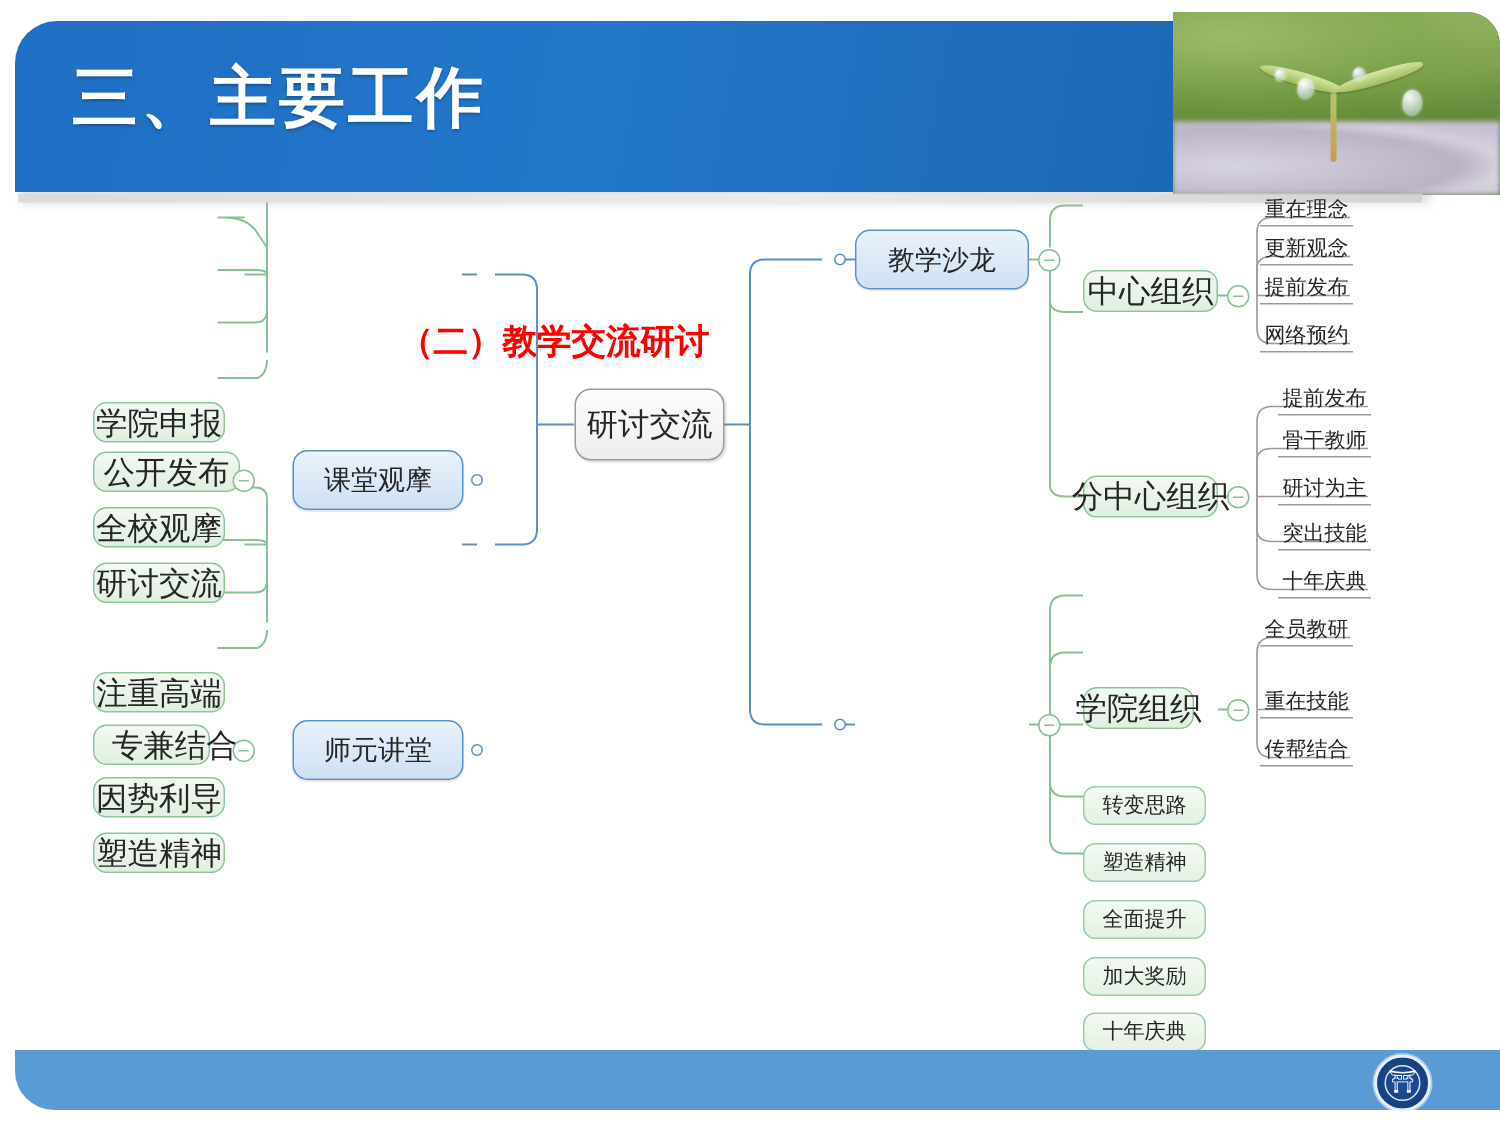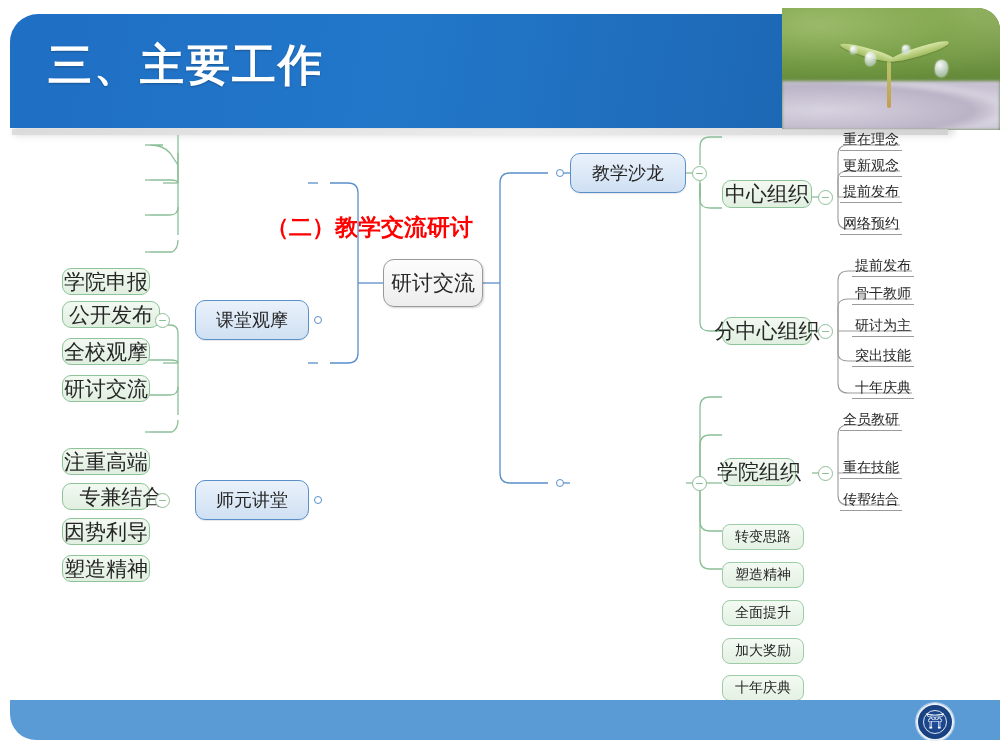--- a/index.html
+++ b/index.html
@@ -268,21 +268,21 @@
 
   <div class="node node-blue" style="left:195px;top:300px;width:114px;height:40px;">课堂观摩</div>
   <div class="node node-blue" style="left:195px;top:480px;width:114px;height:40px;">师元讲堂</div>
 
   <div class="node node-green" style="left:62px;top:268px;width:88px;height:27px;">学院申报</div>
   <div class="node node-green" style="left:62px;top:301px;width:98px;height:27px;">公开发布</div>
   <div class="node node-green" style="left:62px;top:338px;width:88px;height:27px;">全校观摩</div>
   <div class="node node-green" style="left:62px;top:375px;width:88px;height:27px;">研讨交流</div>
 
   <div class="node node-green" style="left:62px;top:448px;width:88px;height:27px;">注重高端</div>
-  <div class="node node-green" style="left:62px;top:483px;width:88px;height:27px;padding-left:31px;">专兼结合</div>
+  <div class="node node-green" style="left:62px;top:483px;width:78px;height:27px;padding-left:31px;">专兼结合</div>
   <div class="node node-green" style="left:62px;top:518px;width:88px;height:27px;">因势利导</div>
   <div class="node node-green" style="left:62px;top:555px;width:88px;height:27px;">塑造精神</div>
 
   <div class="node node-blue" style="left:570px;top:153px;width:116px;height:40px;">教学沙龙</div>
 
   <div class="node node-green" style="left:722px;top:180px;width:90px;height:28px;">中心组织</div>
   <div class="node node-green" style="left:722px;top:317px;width:90px;height:28px;">分中心组织</div>
   <div class="node node-green" style="left:722px;top:458px;width:74px;height:28px;">学院组织</div>
 
   <div class="node node-plain" style="left:840px;top:130px;width:62px;height:21px;">重在理念</div>

